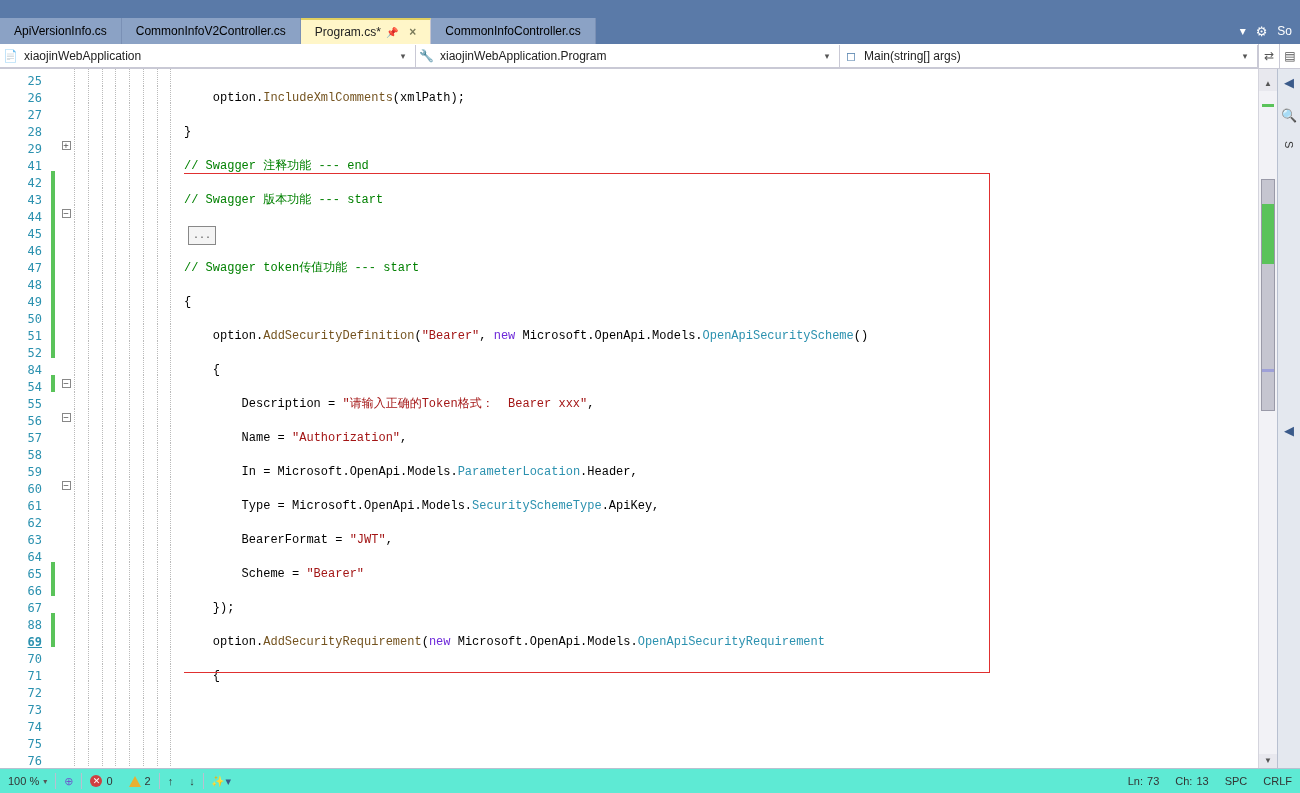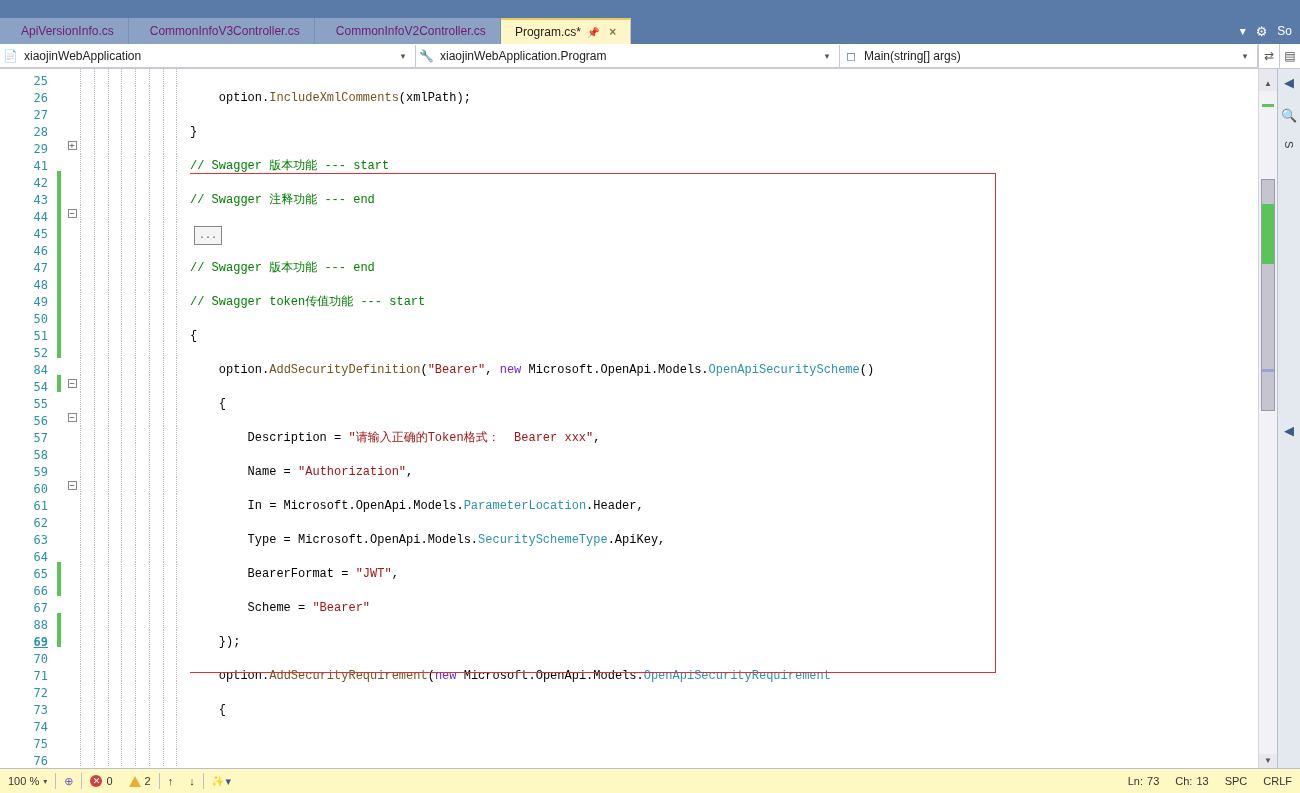--- a/index.html
+++ b/index.html
@@ -2,21 +2,21 @@
 <html><head>
 <meta charset="utf-8">
 <style>
 html,body{margin:0;padding:0;font-family:"Segoe UI",Tahoma,sans-serif;font-size:12px;background:#fff;color:#000;overflow:hidden;}
 .root{display:flex;flex-direction:column;width:1300px;height:793px;background:#fff;box-sizing:border-box;}
 
 .topbar{height:18px;background:#5a7aa8;display:flex;align-items:flex-end;padding-left:270px;gap:80px;}
 
 .tabs{height:26px;background:#e6e6f0;display:flex;align-items:stretch;}
 .tab{display:flex;align-items:center;padding:0 14px;font-size:12px;color:#333;border-right:1px solid #c5c5d0;cursor:pointer;white-space:nowrap;}
-.tab.inactive{background:#8ba2c5;color:#701a75;border-right:1px solid #7a90b5;padding-left:21px;}
+.tab.inactive{background:#8ba2c5;color:#000000;border-right:1px solid #7a90b5;}
 .tab.inactive:first-child{background:#8ba2c5;}
 .tab.active{background:#fff6c8;color:#222;border-top:2px solid #e0cf60;padding-top:0;}
 .tab .close{margin-left:10px;color:#7a7a5a;font-weight:bold;}
 .tab .pin{margin-left:6px;color:#888;font-size:10px;}
 .tabs-spacer{flex:1;background:#5a7aa8;}
 .tabs-right{display:flex;align-items:center;background:#5a7aa8;padding:0 8px;gap:10px;color:#fff;}
 .tabs-right .gear{font-size:13px;}
 
 .navrow{height:24px;display:flex;align-items:center;border-bottom:1px solid #c9c9d5;}
 .navbox{display:flex;align-items:center;height:22px;border:1px solid #c9c9d5;border-top:none;border-left:none;min-width:0;}
@@ -25,21 +25,21 @@
 .navbox .chev{width:16px;text-align:center;color:#555;font-size:9px;padding-right:4px;}
 .navbox.n1{flex:0 0 415px;}
 .navbox.n2{flex:0 0 423px;}
 .navbox.n3{flex:1;}
 .navrow .mini{width:20px;text-align:center;border-left:1px solid #c9c9d5;height:100%;display:flex;align-items:center;justify-content:center;color:#555;}
 
 .editor-wrap{flex:1;display:flex;min-height:0;}
 .editor{flex:1;display:flex;min-height:0;position:relative;}
 
 .gut{background:#fff;height:100%;}
-.gut.ln{width:50px;text-align:right;color:#2b91af;font:12px/17px Consolas,monospace;padding-top:4px;box-sizing:border-box;margin-left:6px;}
+.gut.ln{width:50px;text-align:right;color:#2b91af;font:12px/17px Consolas,monospace;padding-top:4px;box-sizing:border-box;}
 .gut.ln div{padding-right:8px;height:17px;}
 .gut.mark{width:8px;}
 .gut.mark .m{height:17px;}
 .gut.mark .m.g{background:#5ac35a;margin-left:1px;width:4px;}
 .gut.fold{width:16px;position:relative;}
 .gut.fold .f{height:17px;display:flex;align-items:center;justify-content:center;}
 .gut.fold .box{width:9px;height:9px;border:1px solid #888;background:#fff;font:9px/7px monospace;text-align:center;color:#555;box-sizing:border-box;}
 .gut.indent{width:110px;}
 .gut.indent .r{height:17px;display:flex;}
 .gut.indent .v{width:14px;border-left:1px dotted #bbb;height:100%;box-sizing:border-box;}
@@ -58,21 +58,21 @@
 .ov{width:18px;background:#f2f2f6;border-left:1px solid #d4d4dd;position:relative;}
 .ov .thumb{position:absolute;left:2px;right:2px;background:#c5c5d0;border:1px solid #9a9aa8;}
 .ov .split{position:absolute;top:0;left:0;right:0;height:8px;background:#e8e8ee;border-bottom:1px solid #bbb;}
 .ov .btn{position:absolute;left:0;right:0;height:14px;background:#e8e8ee;text-align:center;font-size:8px;color:#555;line-height:14px;}
 .ov .mk{position:absolute;left:3px;width:12px;height:3px;}
 
 .sidepanel{width:22px;background:#e4e8ef;border-left:1px solid #b8c0d0;display:flex;flex-direction:column;align-items:center;padding-top:6px;gap:18px;}
 .sidepanel .it{color:#3a5a8a;font-size:13px;}
 .sidepanel .lab{writing-mode:vertical-lr;font-size:11px;color:#333;}
 
-.status{height:24px;background:#fef9c3;border-top:1px solid #b8c0d0;display:flex;align-items:center;font-size:11px;color:#333;}
+.status{height:24px;background:#5eead4;border-top:1px solid #b8c0d0;display:flex;align-items:center;font-size:11px;color:#333;}
 .status .cell{padding:0 8px;display:flex;align-items:center;gap:4px;}
 .status .sep{width:1px;height:16px;background:#b8c0d0;}
 .status .spacer{flex:1;}
 .err-ico{width:12px;height:12px;border-radius:50%;background:#d04040;color:#fff;font:9px/12px sans-serif;text-align:center;}
 .wrn-ico{width:0;height:0;border-left:6px solid transparent;border-right:6px solid transparent;border-bottom:11px solid #e8b030;}
 .wand{color:#3a5a8a;}
 .zoom-chev{font-size:8px;color:#555;}
 
 
 .gut.ln .cur{position:relative;text-decoration:underline;}
@@ -85,30 +85,30 @@
 
 <div class="root">
 
   <div class="topbar"></div>
 
   <div class="tabs">
     <div class="tab inactive">
         <span>ApiVersionInfo.cs</span>
       </div>
     <div class="tab inactive">
-        <span>CommonInfoV3Controller.cs</span>
-      </div>
-    <div class="tab inactive">
         <span>CommonInfoV2Controller.cs</span>
       </div>
     <div class="tab active">
       <span>Program.cs*</span>
       <span class="pin">📌</span>
       <span class="close">×</span>
     </div>
+    <div class="tab inactive">
+        <span>CommonInfoController.cs</span>
+      </div>
     <div class="tabs-spacer"></div>
     <div class="tabs-right">
       <span>▾</span>
       <span class="gear">⚙</span>
       <span>So</span>
     </div>
   </div>
 
   <div class="navrow">
     <div class="navbox n1">
@@ -687,24 +687,23 @@
             <div class="v"></div>
             <div class="v"></div>
             <div class="v"></div>
             <div class="v"></div>
           </div>
         </div>
 
       <div class="code" id="codearea">
 <div class="row">    <span class="c-plain">option.</span><span class="c-meth">IncludeXmlComments</span><span class="c-plain">(xmlPath);</span></div>
 <div class="row"><span class="c-plain">}</span></div>
+<div class="row"><span class="c-comm">// Swagger 注释功能 --- end</span></div>
 <div class="row"><span class="c-comm">// Swagger 版本功能 --- start</span></div>
-<div class="row"><span class="c-comm">// Swagger 注释功能 --- end</span></div>
 <div class="row"><span class="collapsed">...</span></div>
-<div class="row"><span class="c-comm">// Swagger 版本功能 --- end</span></div>
 <div class="row"><span class="c-comm">// Swagger token传值功能 --- start</span></div>
 <div class="row"><span class="c-plain">{</span></div>
 <div class="row">    <span class="c-plain">option.</span><span class="c-meth">AddSecurityDefinition</span><span class="c-plain">(</span><span class="c-str">"Bearer"</span><span class="c-plain">, </span><span class="c-kw">new</span><span class="c-plain"> Microsoft.OpenApi.Models.</span><span class="c-type">OpenApiSecurityScheme</span><span class="c-plain">()</span></div>
 <div class="row">    <span class="c-plain">{</span></div>
 <div class="row">        <span class="c-plain">Description = </span><span class="c-str">"请输入正确的Token格式：  Bearer xxx"</span><span class="c-plain">,</span></div>
 <div class="row">        <span class="c-plain">Name = </span><span class="c-str">"Authorization"</span><span class="c-plain">,</span></div>
 <div class="row">        <span class="c-plain">In = Microsoft.OpenApi.Models.</span><span class="c-type">ParameterLocation</span><span class="c-plain">.Header,</span></div>
 <div class="row">        <span class="c-plain">Type = Microsoft.OpenApi.Models.</span><span class="c-type">SecuritySchemeType</span><span class="c-plain">.ApiKey,</span></div>
 <div class="row">        <span class="c-plain">BearerFormat = </span><span class="c-str">"JWT"</span><span class="c-plain">,</span></div>
 <div class="row">        <span class="c-plain">Scheme = </span><span class="c-str">"Bearer"</span></div>

